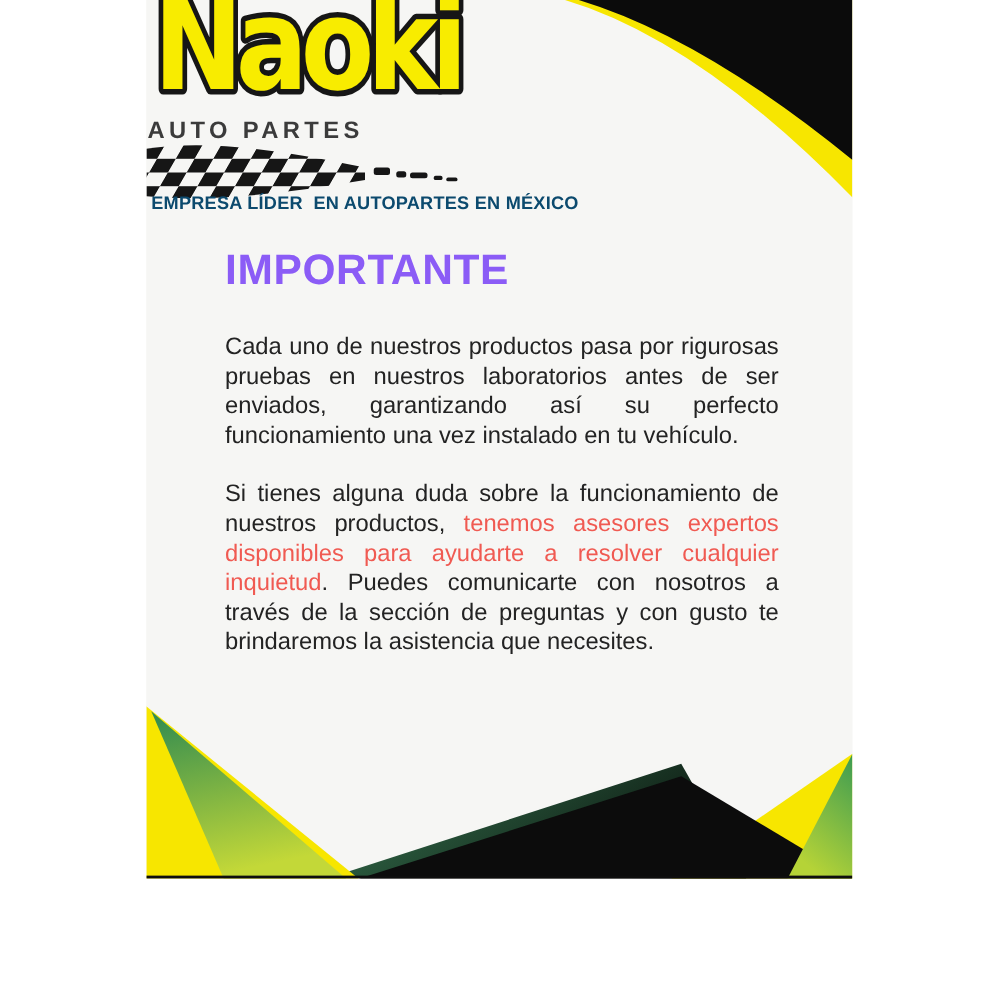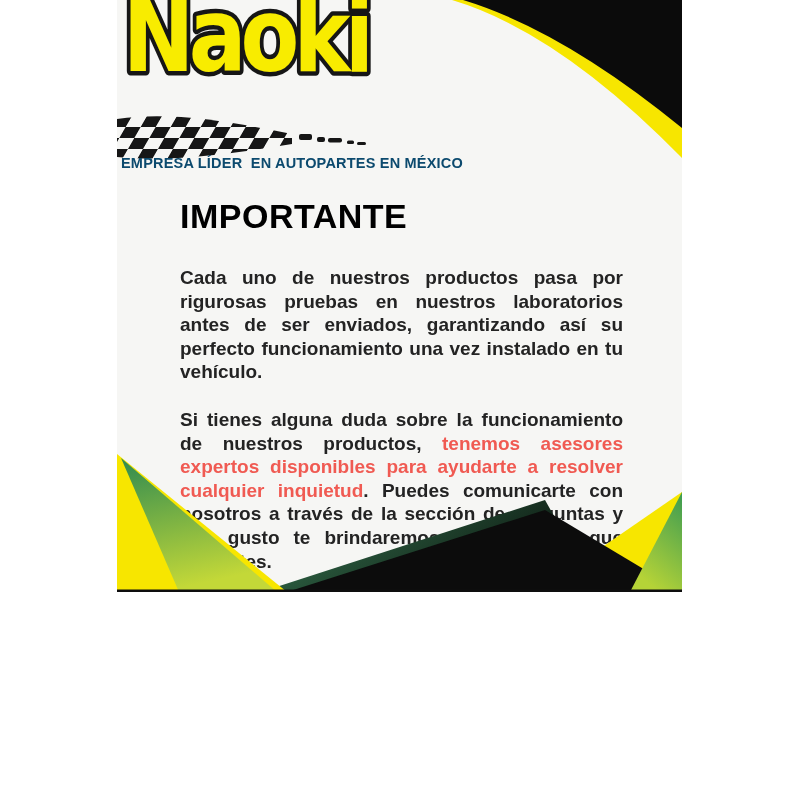--- a/index.html
+++ b/index.html
@@ -1,65 +1,66 @@
 <!DOCTYPE html>
 <html><head>
 <meta charset="utf-8">
 <style>
   html,body{margin:0;padding:0;}
   body{
     width:800px;height:800px;position:relative;background:#ffffff;
     font-family:"Liberation Sans",sans-serif;overflow:hidden;
   }
   .page{
-    position:absolute;left:117px;top:0;width:565px;height:592px;
+    position:absolute;left:117px;top:0;width:565px;height:703px;
     background:#f6f6f4;overflow:hidden;
   }
   .corner-tr{position:absolute;top:0;right:0;display:block;}
   .logo-svg{position:absolute;top:-6px;left:0;overflow:visible;}
   .logo-text{
     font-family:"DejaVu Sans",sans-serif;font-weight:bold;
   }
   .sub{
     position:absolute;top:94px;left:1px;
     font-size:19px;font-weight:700;letter-spacing:3.5px;color:#3b3b3b;
     white-space:nowrap;
   }
   .flag{position:absolute;top:116px;left:0;}
   .tagline{
     position:absolute;top:155px;left:4px;
     font-size:14.5px;font-weight:700;color:#0c4a6e;white-space:nowrap;
     letter-spacing:0.2px;
   }
   .main{position:absolute;left:63px;top:197px;width:443px;}
   .heading{
-    margin:0 0 30px 0;font-size:34px;font-weight:700;color:#000000;
+    margin:0 0 30px 0;font-size:34px;font-weight:700;color:#8b5cf6;
     letter-spacing:0.5px;
   }
   .body-p{
-    margin:0 0 24px 0;font-size:19px;line-height:23.6px;font-weight:700;
+    margin:0 0 24px 0;font-size:19px;line-height:23.6px;font-weight:400;
     color:#232323;text-align:justify;
   }
   .hl{color:#f05a52;}
   .bottom-svg{position:absolute;left:0;bottom:0;display:block;}
 </style>
 </head>
 <body>
 
 <div class="page">
 
   <svg class="corner-tr" width="565" height="170" viewBox="0 0 565 170">
     <path d="M335,0 L565,0 L565,158 Q442,32 335,0 Z" fill="#f7e600"></path>
     <path d="M346,0 L565,0 L565,128 Q445,30 346,0 Z" fill="#0b0b0b"></path>
   </svg>
 
   <svg class="logo-svg" width="300" height="115" viewBox="0 0 300 115">
     <text class="logo-text" x="7" y="77" font-size="102" letter-spacing="-7" fill="#f8ec00" stroke="#161616" stroke-width="9" paint-order="stroke" stroke-linejoin="round" transform="scale(0.84 1)">Naoki</text>
   </svg>
 
+  <div class="sub">AUTO PARTES</div>
 
   <svg class="flag" width="255" height="46" viewBox="0 0 255 46">
     <defs>
       <pattern id="chk" width="30" height="22" patternUnits="userSpaceOnUse" patternTransform="skewX(-30)">
         <rect width="15" height="11" fill="#161616"></rect>
         <rect x="15" y="11" width="15" height="11" fill="#161616"></rect>
       </pattern>
       <clipPath id="flagClip">
         <path d="M0,3 C55,-5 115,6 175,18 L175,28 C115,38 55,46 0,41 Z"></path>
       </clipPath>

